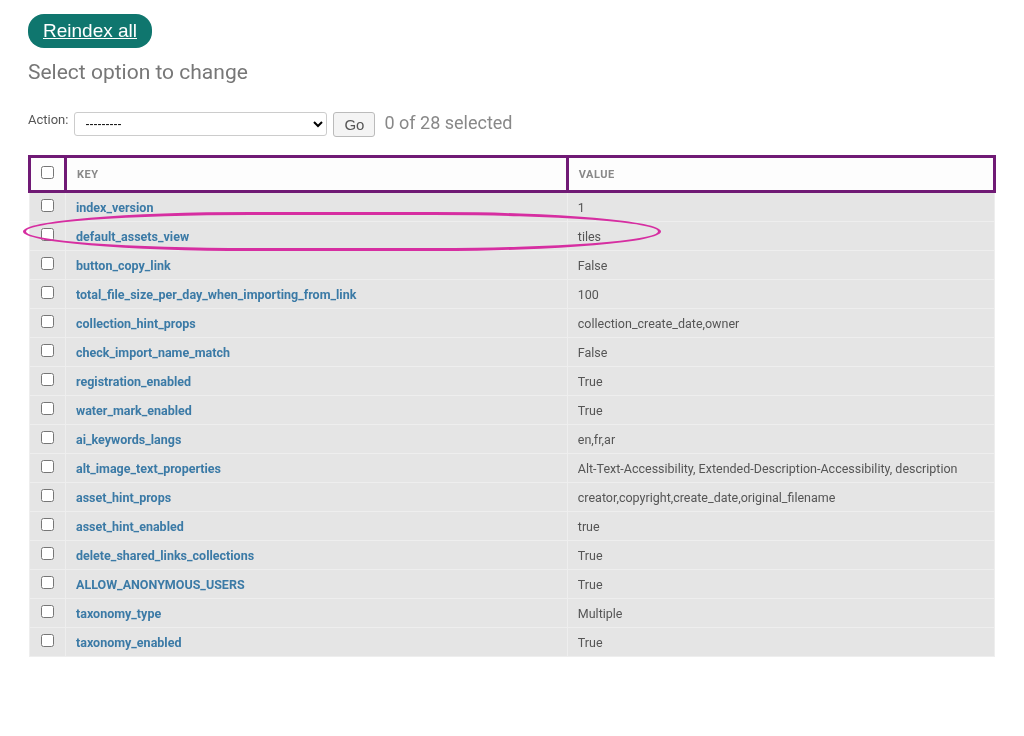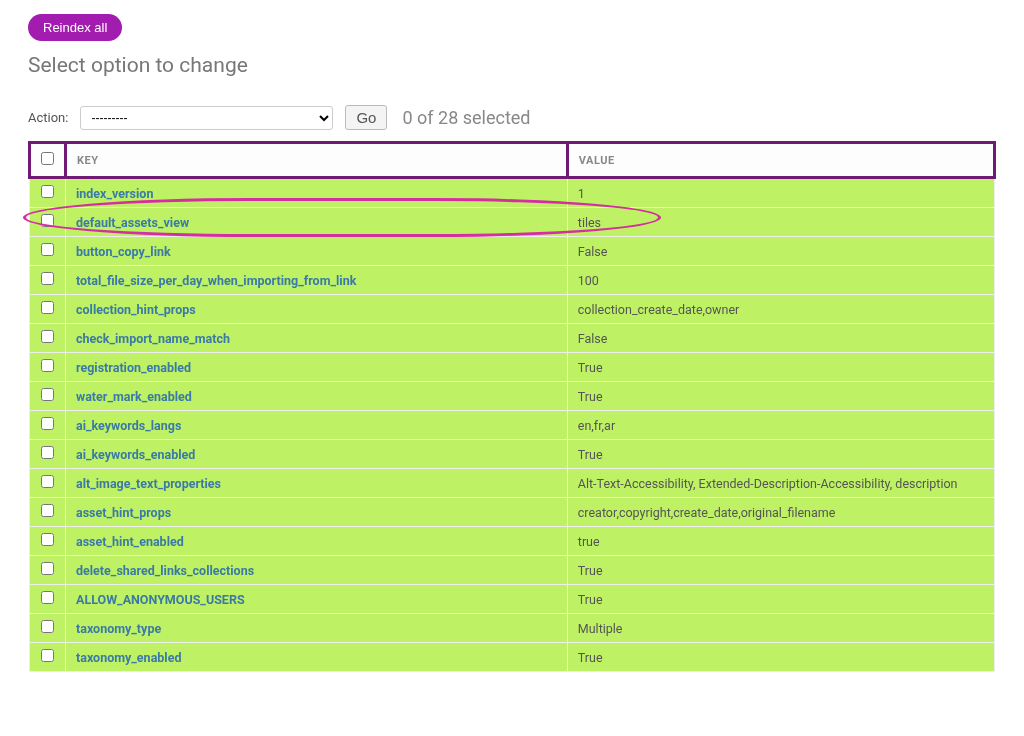--- a/index.html
+++ b/index.html
@@ -4,40 +4,40 @@
   <style>
     * { box-sizing: border-box; margin: 0; padding: 0; }
     body {
       font-family: -apple-system, BlinkMacSystemFont, "Segoe UI", Roboto, Verdana, Arial, sans-serif;
       background: #fff;
       padding: 14px 28px;
       font-size: 13px;
       color: #555;
     }
     .reindex-btn {
-      background: #a21caf;
+      background: #0f766e;
       color: #fff;
       border: none;
       border-radius: 16px;
       padding: 6px 15px;
-      font-size: 13px;
+      font-size: 19px;
       cursor: pointer;
+      text-decoration: underline;
     }
     h1.page-title {
       font-size: 21px;
       font-weight: 400;
       color: #777;
       margin-top: 12px;
       margin-bottom: 28px;
     }
     .actions-bar {
       display: flex;
-      align-items: center;
-      gap: 12px;
-      margin-bottom: 11px;
+      gap: 6px;
+      margin-bottom: 18px;
     }
     .actions-bar .action-label {
       color: #555;
     }
     .actions-bar select {
       height: 24px;
       font-size: 12px;
       background: #fff;
       border: 1px solid #ccc;
       border-radius: 3px;
@@ -73,21 +73,21 @@
       color: #888;
       letter-spacing: 0.5px;
     }
     tbody td {
       border: 1px solid #eee;
       padding: 6px 10px;
       font-size: 12.5px;
       vertical-align: middle;
     }
     tbody tr {
-      background: #bef264;
+      background: #e5e5e5;
     }
     td.key-cell a {
       color: #3b7aa6;
       text-decoration: none;
       font-weight: 700;
       font-size: 12.5px;
     }
     td.value-cell {
       color: #555;
     }
@@ -180,25 +180,20 @@
           <td class="key-cell"><a href="#">water_mark_enabled</a></td>
           <td class="value-cell">True</td>
         </tr>
         <tr>
           <td class="checkbox-col"><input type="checkbox" style=""></td>
           <td class="key-cell"><a href="#">ai_keywords_langs</a></td>
           <td class="value-cell">en,fr,ar</td>
         </tr>
         <tr>
           <td class="checkbox-col"><input type="checkbox" style=""></td>
-          <td class="key-cell"><a href="#">ai_keywords_enabled</a></td>
-          <td class="value-cell">True</td>
-        </tr>
-        <tr>
-          <td class="checkbox-col"><input type="checkbox" style=""></td>
           <td class="key-cell"><a href="#">alt_image_text_properties</a></td>
           <td class="value-cell">Alt-Text-Accessibility, Extended-Description-Accessibility, description</td>
         </tr>
         <tr>
           <td class="checkbox-col"><input type="checkbox" style=""></td>
           <td class="key-cell"><a href="#">asset_hint_props</a></td>
           <td class="value-cell">creator,copyright,create_date,original_filename</td>
         </tr>
         <tr>
           <td class="checkbox-col"><input type="checkbox" style=""></td>

